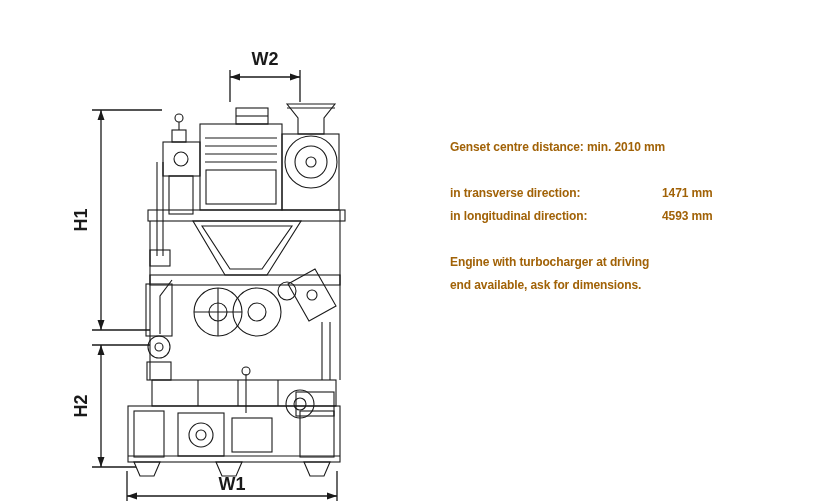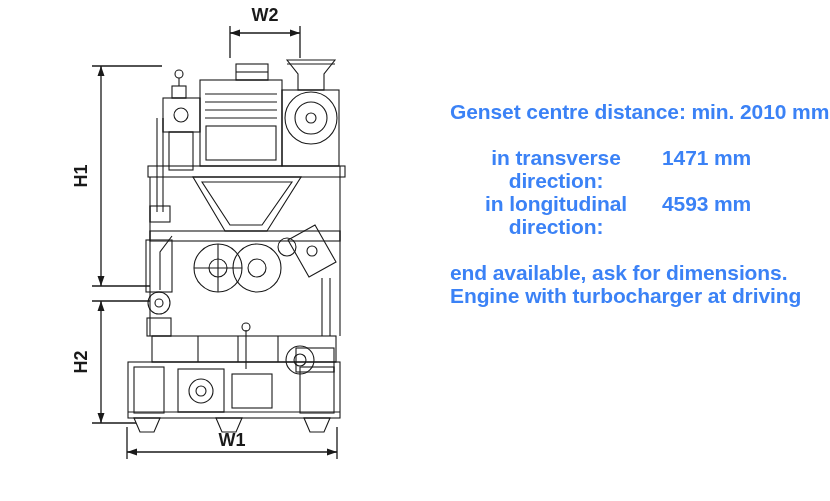--- a/index.html
+++ b/index.html
@@ -5,41 +5,41 @@
   html, body { margin: 0; padding: 0; }
   body {
     width: 830px;
     height: 501px;
     background: #ffffff;
     position: relative;
     overflow: hidden;
     font-family: "Liberation Sans", sans-serif;
     color: #1a1a1a;
   }
-  .stage { position: absolute; inset: 0; }
+  .stage { position: absolute; inset: 0; margin-top: 44px; }
   svg.drawing { position: absolute; left: 0; top: 0; }
   svg text {
     font-family: "Liberation Sans", sans-serif;
     font-weight: 700;
     font-size: 18px;
     fill: #1a1a1a;
   }
   .notes {
     position: absolute;
     left: 450px;
-    top: 100px;
-    font-size: 21px;
+    top: 92px;
+    font-size: 12px;
     font-weight: 700;
     line-height: 23px;
     letter-spacing: -0.1px;
-    color: #3b82f6;
+    color: #a16207;
   }
   .notes .para { margin: 0 0 23px 0; }
   .notes .para:last-child { margin-bottom: 0; }
-  .row { display: flex; text-align: center; }
+  .row { display: flex; }
   .row .lbl { width: 212px; }
 </style>
 </head>
 <body>
 
 <div class="stage">
 
   <svg class="drawing" width="430" height="501" viewBox="0 0 430 501">
 
     <g stroke="#1b1b1b" stroke-width="1.1" fill="none">
@@ -191,18 +191,18 @@
         <span class="lbl">in transverse direction:</span>
         <span class="val">1471 mm</span>
       </div>
       <div class="row">
         <span class="lbl">in longitudinal direction:</span>
         <span class="val">4593 mm</span>
       </div>
     </div>
 
     <div class="para">
+      <div>Engine with turbocharger at driving</div>
       <div>end available, ask for dimensions.</div>
-      <div>Engine with turbocharger at driving</div>
     </div>
 
   </div>
 </div>
 
 </body></html>

